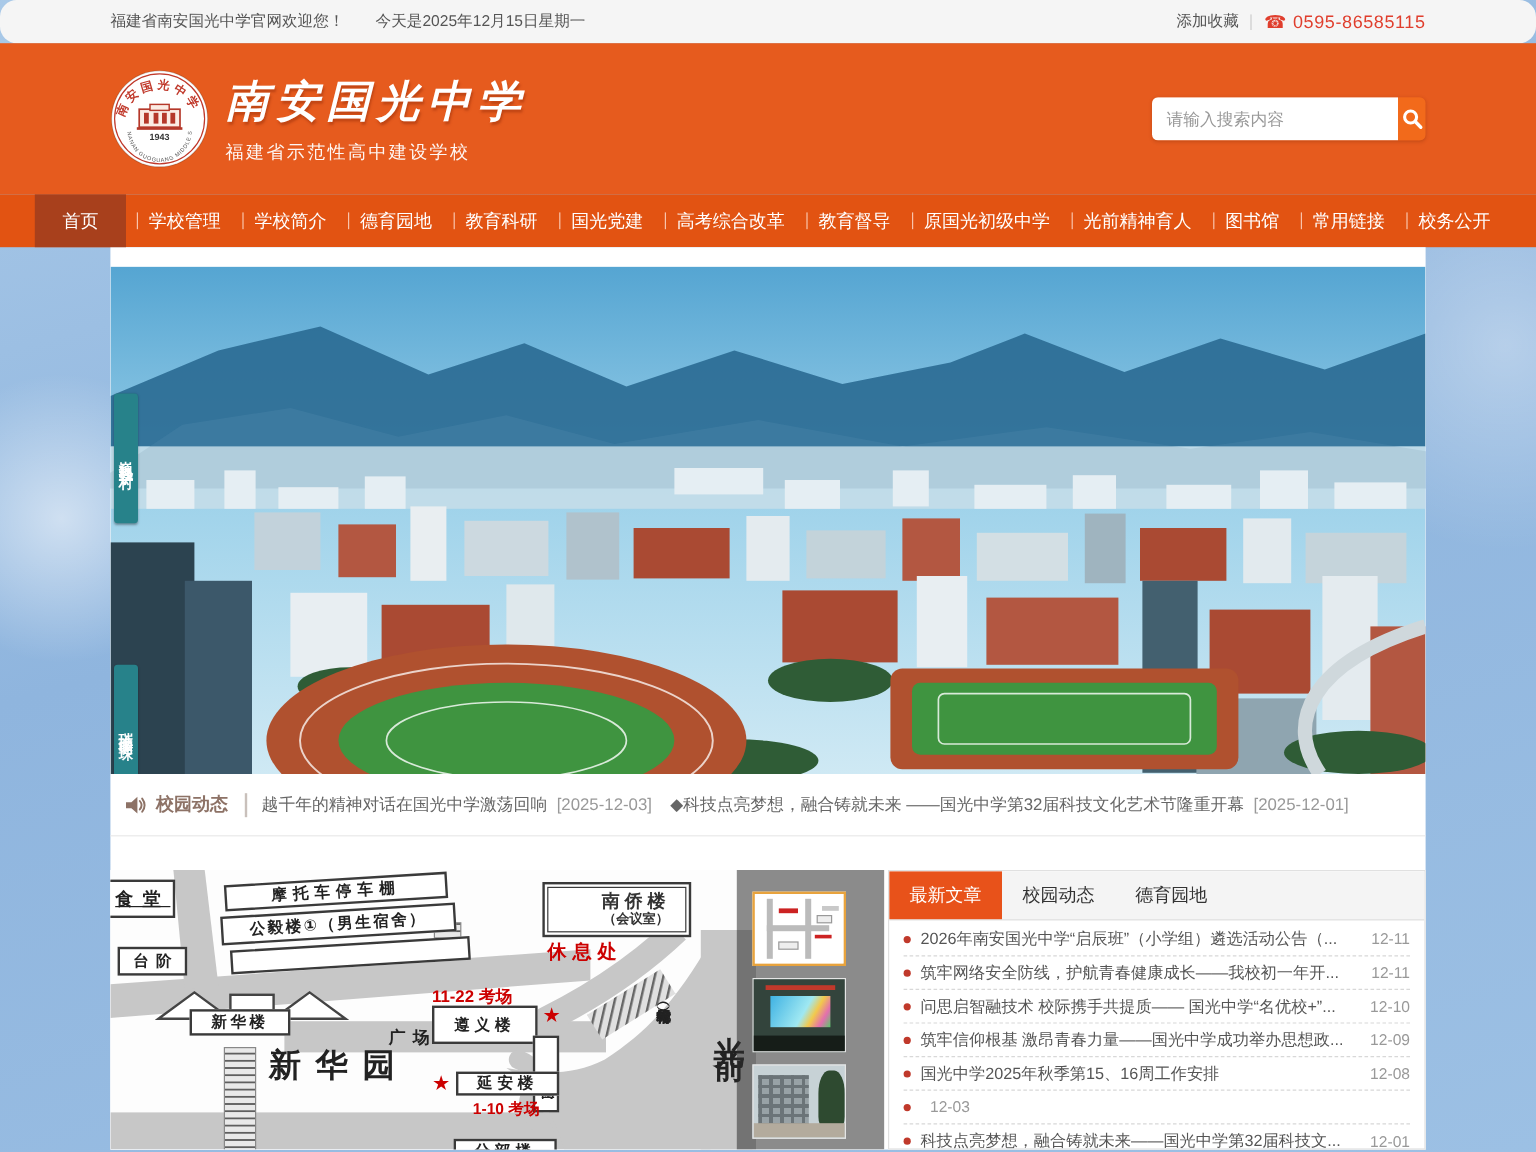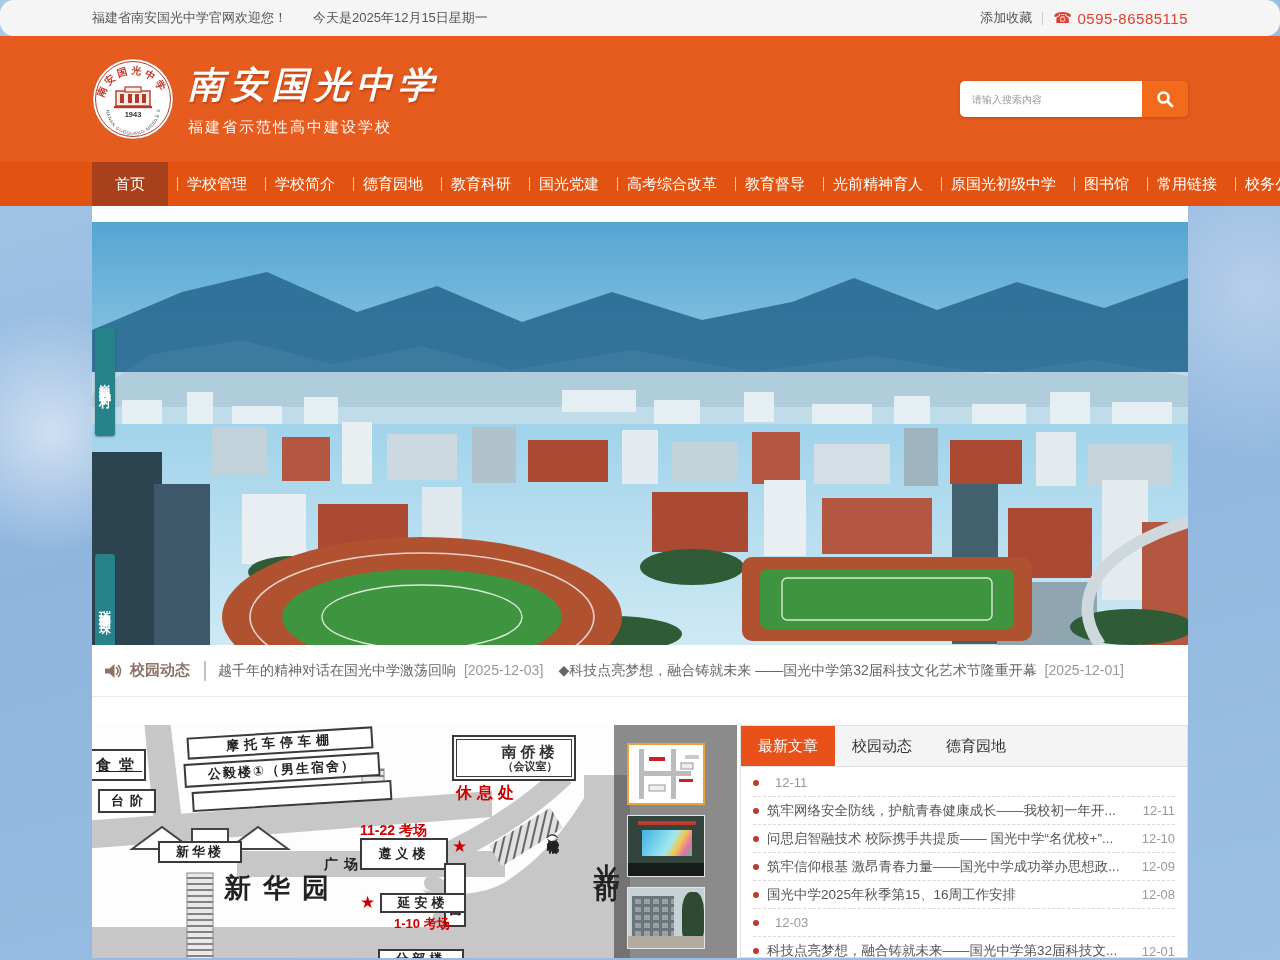--- a/index.html
+++ b/index.html
@@ -27,29 +27,29 @@
   
   .header { height:126px; background:#e65b1e; }
   .header .wrap { display:flex; align-items:center; height:126px; position:relative; }
   .logo { width:82px; height:82px; flex:0 0 82px; }
   .brand { margin-left:14px; }
   .brand-name { font-family:"DejaVu Serif","Liberation Serif",serif; font-weight:bold; font-size:36px;
                 color:#fff; letter-spacing:6px; text-shadow:1px 2px 2px rgba(120,30,0,.35); font-style:italic; }
   .brand-sub { margin-top:8px; font-size:15px; color:rgba(255,255,255,.95); letter-spacing:2px; }
   .search { margin-left:auto; display:flex; height:36px; width:228px; border-radius:5px; overflow:hidden;
             box-shadow:0 1px 3px rgba(100,30,0,.25); }
-  .search input { flex:1; border:none; outline:none; padding:0 12px; font-size:10px; color:#333;
+  .search input { flex:1; border:none; outline:none; padding:0 12px; font-size:14px; color:#333;
                   font-family:inherit; }
   .search input::placeholder { color:#999; }
   .search button { width:46px; border:none; background:#f26a1b; cursor:pointer; display:flex;
                    align-items:center; justify-content:center; }
 
   
   .nav { height:44px; background:#e25312; }
-  .nav .wrap { display:flex; align-items:stretch; height:44px; }
+  .nav .wrap { display:flex; align-items:stretch; height:44px;justify-content:center; }
   .nav a { display:flex; align-items:center; color:#fff; font-size:15px; text-decoration:none;
            padding:0 9px; white-space:nowrap; }
   .nav a.active { background:#a8401c; padding:0 23px; }
   .nav a:not(.active)::before { content:""; width:1px; height:14px; background:rgba(255,225,210,.8);
            margin-right:9px; display:inline-block; }
 
   
   .main { background:#fff; padding-top:16px; min-height:738px; }
 
   
@@ -186,22 +186,22 @@
 <div class="nav">
   <div class="wrap">
     <a class="active">首页</a>
     <a>学校管理</a>
     <a>学校简介</a>
     <a>德育园地</a>
     <a>教育科研</a>
     <a>国光党建</a>
     <a>高考综合改革</a>
     <a>教育督导</a>
+    <a>原国光初级中学</a>
     <a>光前精神育人</a>
-    <a>原国光初级中学</a>
     <a>图书馆</a>
     <a>常用链接</a>
     <a>校务公开</a>
   </div>
 </div>
 
 <div class="wrap main">
 
   <div class="hero">
     <svg width="1096" height="423" viewBox="0 0 1096 423" preserveAspectRatio="none">
@@ -341,21 +341,21 @@
         <g transform="rotate(-32 434 112)">
           <rect x="398" y="100" width="72" height="24" fill="url(#stairsD)"></rect>
         </g>
         <g stroke="#444" stroke-width="2" fill="#ffffff">
           <path d="M40,124 L70,102 L100,124 Z"></path>
           <rect x="100" y="104" width="36" height="20"></rect>
           <path d="M136,124 L166,102 L196,124 Z"></path>
         </g>
       </svg>
 
-      <div class="m-box" style="left:-8px; top:24px; width:62px; height:32px; font-size:15px; letter-spacing:8px; padding-left:8px;text-decoration:underline;">食堂</div>
+      <div class="m-box" style="left:-8px; top:8px; width:62px; height:32px; font-size:15px; letter-spacing:8px; padding-left:8px;text-decoration:underline;">食堂</div>
       <div class="m-box" style="left:6px; top:64px; width:58px; height:24px; letter-spacing:6px; padding-left:6px;">台阶</div>
       <div class="m-box" style="left:95px; top:7px; width:186px; height:22px; transform:rotate(-3.5deg); letter-spacing:5px;">摩托车停车棚</div>
       <div class="m-box" style="left:92px; top:33px; width:196px; height:24px; transform:rotate(-3.5deg); letter-spacing:2px;">公毅楼①（男生宿舍）</div>
       <div class="m-box" style="left:100px; top:61px; width:200px; height:20px; transform:rotate(-3.5deg);"></div>
       <div class="m-box" style="left:66px; top:116px; width:84px; height:22px; letter-spacing:3px;">新华楼</div>
       <div class="m-text" style="left:232px; top:131px; font-size:14px; letter-spacing:6px;">广场</div>
       <div class="m-text" style="left:132px; top:145px; font-size:27px; letter-spacing:12px; font-family:'DejaVu Serif','Liberation Serif',serif;">新华园</div>
       <div class="m-text m-red" style="left:268px; top:97px; font-size:14px;">11-22 考场</div>
       <div class="m-box" style="left:268px; top:113px; width:88px; height:32px; letter-spacing:4px;">遵义楼</div>
       <span class="m-star" style="left:360px; top:113px;">★</span>
@@ -403,20 +403,21 @@
 
     <div class="newsbox">
       <div class="tabs">
         <div class="tab active">最新文章</div>
         <div class="tab">校园动态</div>
         <div class="tab">德育园地</div>
       </div>
       <ul class="news-list">
         <li>
           <span class="dot"></span>
+          <span class="n-title">2026年南安国光中学“启辰班”（小学组）遴选活动公告（...</span>
           <span class="n-date">12-11</span>
         </li>
         <li>
           <span class="dot"></span>
           <span class="n-title">筑牢网络安全防线，护航青春健康成长——我校初一年开...</span>
           <span class="n-date">12-11</span>
         </li>
         <li>
           <span class="dot"></span>
           <span class="n-title">问思启智融技术 校际携手共提质—— 国光中学“名优校+”...</span>

